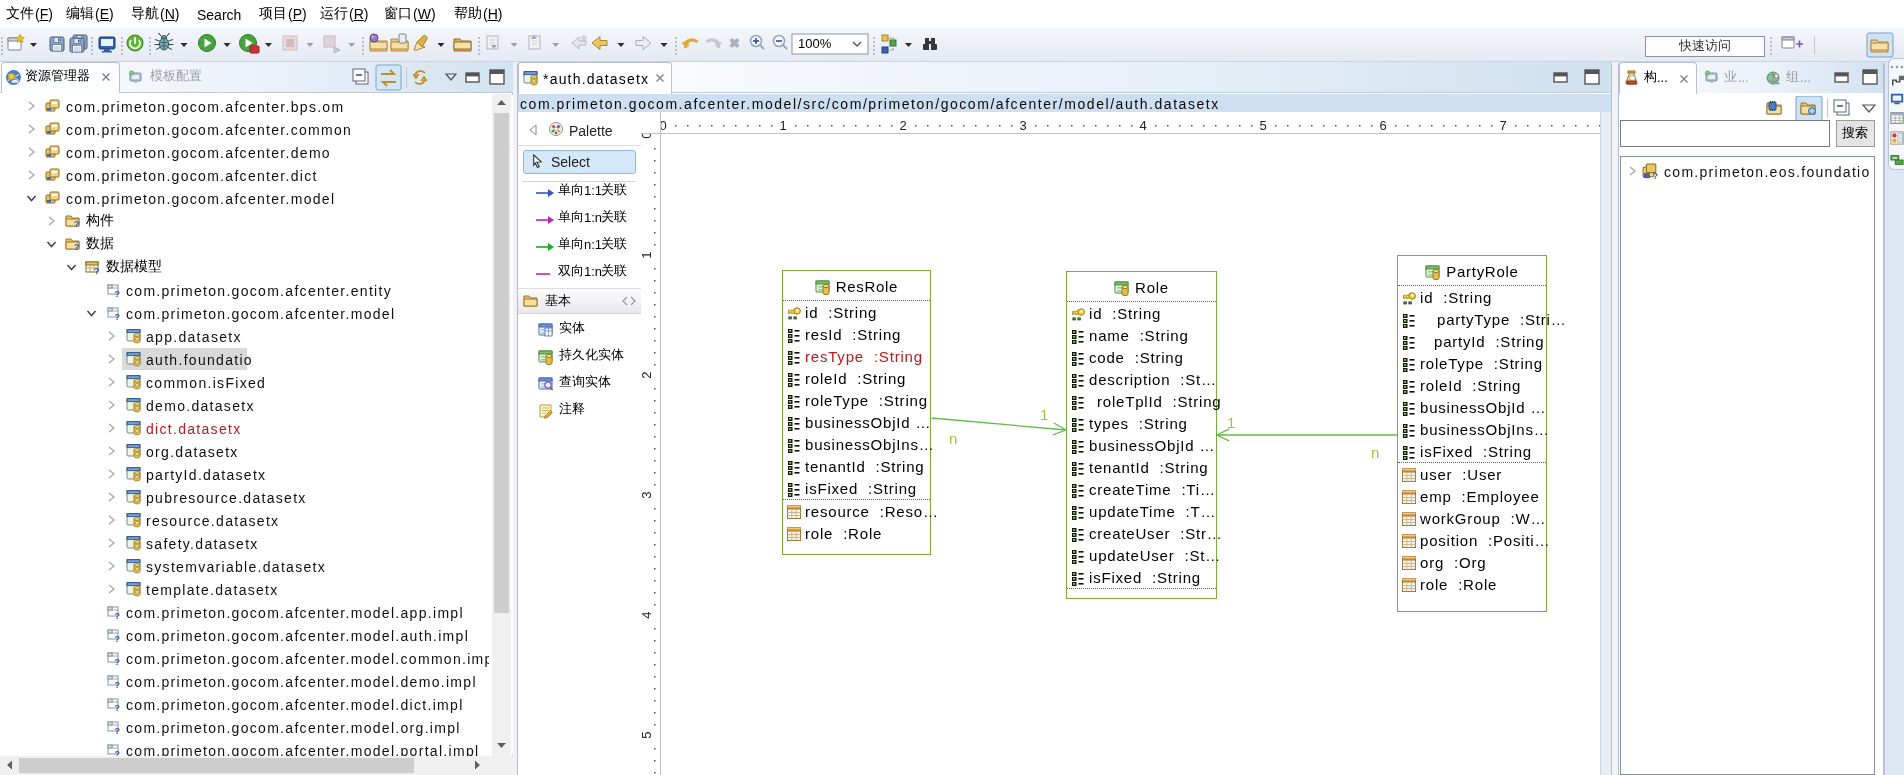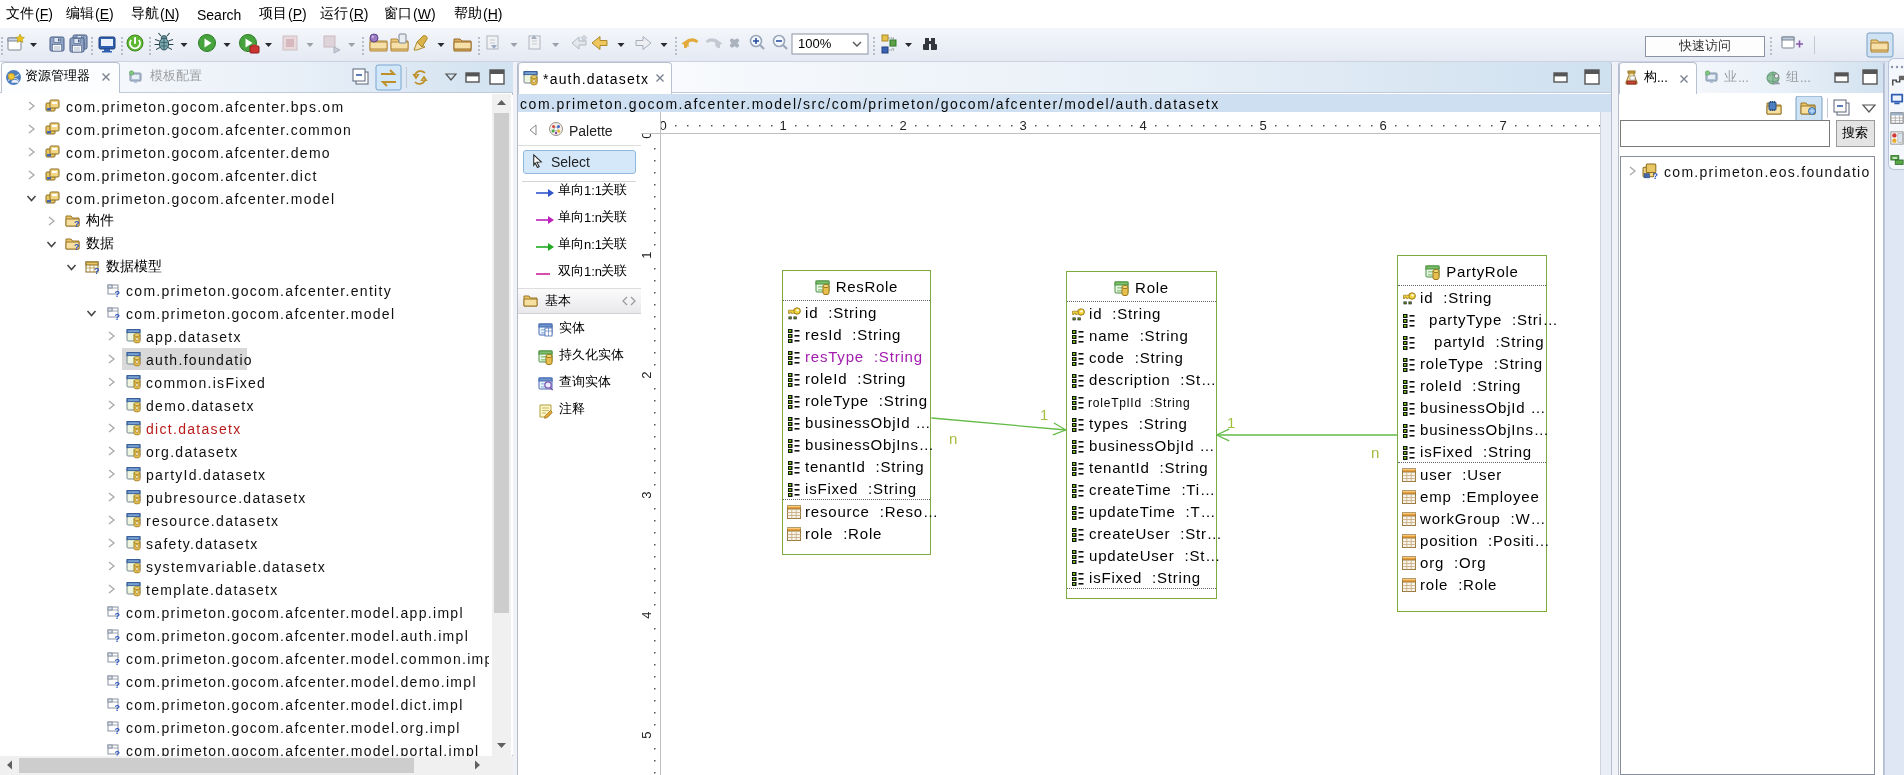--- a/index.html
+++ b/index.html
@@ -1129,21 +1129,21 @@
           <rect x="2" y="2" width="4.5" height="4" fill="#111"></rect>
           <rect x="3" y="3" width="2.2" height="1.8" fill="#7ec820"></rect>
           <rect x="2" y="7" width="4.5" height="4" fill="#111"></rect>
           <rect x="3" y="8" width="2.2" height="1.8" fill="#7ec820"></rect>
           <rect x="2" y="12" width="4.5" height="4" fill="#111"></rect>
           <rect x="3" y="13" width="2.2" height="1.8" fill="#7ec820"></rect>
           <rect x="8.5" y="3" width="5" height="1.6" fill="#111"></rect>
           <rect x="8.5" y="8" width="5" height="1.6" fill="#111"></rect>
           <rect x="8.5" y="13" width="5" height="1.6" fill="#111"></rect>
         </g>
-      </svg><span style="font-size:15px;color:#a21caf;letter-spacing:0.8px;margin-left:3px">resType&nbsp; :String</span></div>
+      </svg><span style="font-size:15px;color:#b91c1c;letter-spacing:0.8px;margin-left:3px">resType&nbsp; :String</span></div>
     <div class="row" style="height:22px;padding:3px 0 0 3px"><svg width="16" height="16" viewBox="0 0 16 16" style="vertical-align:-3px">
         <g>
           <rect x="2" y="2" width="4.5" height="4" fill="#111"></rect>
           <rect x="3" y="3" width="2.2" height="1.8" fill="#7ec820"></rect>
           <rect x="2" y="7" width="4.5" height="4" fill="#111"></rect>
           <rect x="3" y="8" width="2.2" height="1.8" fill="#7ec820"></rect>
           <rect x="2" y="12" width="4.5" height="4" fill="#111"></rect>
           <rect x="3" y="13" width="2.2" height="1.8" fill="#7ec820"></rect>
           <rect x="8.5" y="3" width="5" height="1.6" fill="#111"></rect>
           <rect x="8.5" y="8" width="5" height="1.6" fill="#111"></rect>
@@ -1300,21 +1300,21 @@
           <rect x="2" y="2" width="4.5" height="4" fill="#111"></rect>
           <rect x="3" y="3" width="2.2" height="1.8" fill="#7ec820"></rect>
           <rect x="2" y="7" width="4.5" height="4" fill="#111"></rect>
           <rect x="3" y="8" width="2.2" height="1.8" fill="#7ec820"></rect>
           <rect x="2" y="12" width="4.5" height="4" fill="#111"></rect>
           <rect x="3" y="13" width="2.2" height="1.8" fill="#7ec820"></rect>
           <rect x="8.5" y="3" width="5" height="1.6" fill="#111"></rect>
           <rect x="8.5" y="8" width="5" height="1.6" fill="#111"></rect>
           <rect x="8.5" y="13" width="5" height="1.6" fill="#111"></rect>
         </g>
-      </svg><span style="font-size:12px;color:#000;letter-spacing:0.8px;margin-left:2px">roleTplId&nbsp; :String</span></div>
+      </svg><span style="font-size:15px;color:#000;letter-spacing:0.8px;margin-left:11px">roleTplId&nbsp; :String</span></div>
     <div class="row" style="height:22px;padding:3px 0 0 3px"><svg width="16" height="16" viewBox="0 0 16 16" style="vertical-align:-3px">
         <g>
           <rect x="2" y="2" width="4.5" height="4" fill="#111"></rect>
           <rect x="3" y="3" width="2.2" height="1.8" fill="#7ec820"></rect>
           <rect x="2" y="7" width="4.5" height="4" fill="#111"></rect>
           <rect x="3" y="8" width="2.2" height="1.8" fill="#7ec820"></rect>
           <rect x="2" y="12" width="4.5" height="4" fill="#111"></rect>
           <rect x="3" y="13" width="2.2" height="1.8" fill="#7ec820"></rect>
           <rect x="8.5" y="3" width="5" height="1.6" fill="#111"></rect>
           <rect x="8.5" y="8" width="5" height="1.6" fill="#111"></rect>
@@ -1441,21 +1441,21 @@
           <rect x="2" y="2" width="4.5" height="4" fill="#111"></rect>
           <rect x="3" y="3" width="2.2" height="1.8" fill="#7ec820"></rect>
           <rect x="2" y="7" width="4.5" height="4" fill="#111"></rect>
           <rect x="3" y="8" width="2.2" height="1.8" fill="#7ec820"></rect>
           <rect x="2" y="12" width="4.5" height="4" fill="#111"></rect>
           <rect x="3" y="13" width="2.2" height="1.8" fill="#7ec820"></rect>
           <rect x="8.5" y="3" width="5" height="1.6" fill="#111"></rect>
           <rect x="8.5" y="8" width="5" height="1.6" fill="#111"></rect>
           <rect x="8.5" y="13" width="5" height="1.6" fill="#111"></rect>
         </g>
-      </svg><span style="font-size:15px;color:#000;letter-spacing:0.8px;margin-left:12px">partyType&nbsp; :Stri…</span></div>
+      </svg><span style="font-size:15px;color:#000;letter-spacing:0.8px;margin-left:20px">partyType&nbsp; :Stri…</span></div>
     <div class="row" style="height:22px;padding:3px 0 0 3px"><svg width="16" height="16" viewBox="0 0 16 16" style="vertical-align:-3px">
         <g>
           <rect x="2" y="2" width="4.5" height="4" fill="#111"></rect>
           <rect x="3" y="3" width="2.2" height="1.8" fill="#7ec820"></rect>
           <rect x="2" y="7" width="4.5" height="4" fill="#111"></rect>
           <rect x="3" y="8" width="2.2" height="1.8" fill="#7ec820"></rect>
           <rect x="2" y="12" width="4.5" height="4" fill="#111"></rect>
           <rect x="3" y="13" width="2.2" height="1.8" fill="#7ec820"></rect>
           <rect x="8.5" y="3" width="5" height="1.6" fill="#111"></rect>
           <rect x="8.5" y="8" width="5" height="1.6" fill="#111"></rect>

